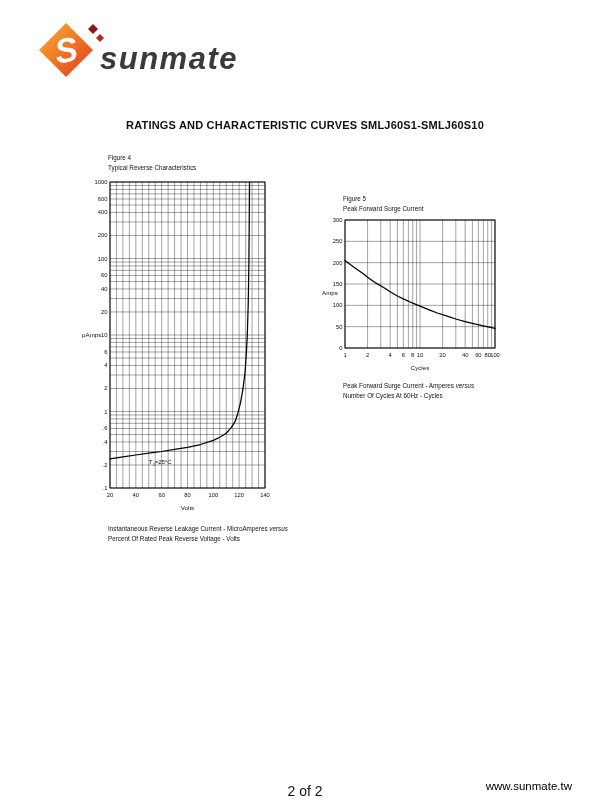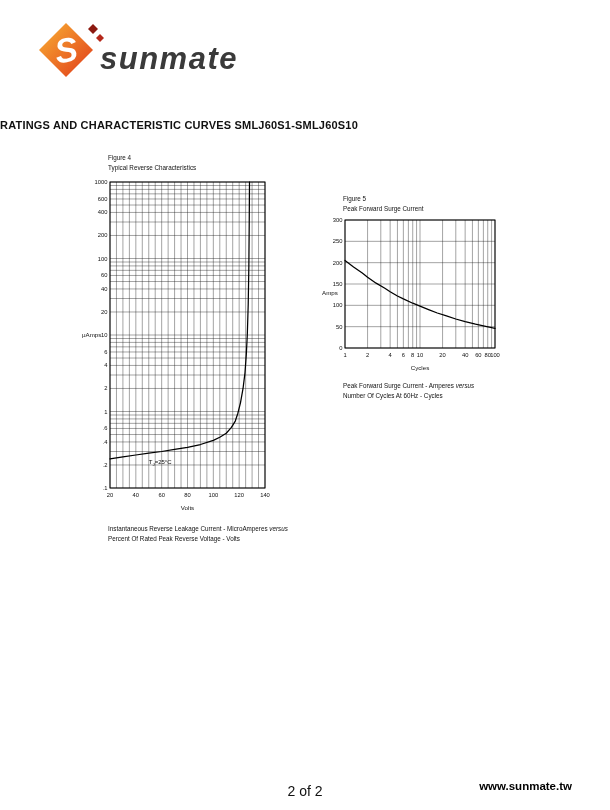--- a/index.html
+++ b/index.html
@@ -3,28 +3,28 @@
 <meta charset="utf-8">
 <style>
   * { margin:0; padding:0; box-sizing:border-box; }
   html,body { width:610px; height:810px; }
   body {
     position:relative; background:#ffffff; overflow:hidden;
     font-family:"Liberation Sans", sans-serif; color:#111;
   }
   .abs { position:absolute; }
   .page-title {
-    left:0; right:0; top:119px; 
+    left:0; right:0; top:119px; text-align:center;
     font-size:11px; font-weight:bold; letter-spacing:0.2px;
   }
   .fig-head { font-size:6.3px; line-height:1.55; }
   .caption  { font-size:6.3px; line-height:1.55; }
   .caption i { font-style:italic; }
   .page-number { left:0; right:0; top:783px; text-align:center; font-size:14px; }
-  .website { right:38px; top:780px; font-size:11.5px; font-weight:bold; color:#000; }
+  .website { right:38px; top:780px; font-size:11.5px; font-weight:normal; color:#000; }
   svg text { font-family:"Liberation Sans", sans-serif; }
 </style>
 </head>
 <body>
 
 <div class="abs" style="left:36px;top:18px">
   <svg width="210" height="68" viewBox="0 0 210 68">
     <defs>
       <linearGradient id="lg-diamond" x1="0" y1="0" x2="1" y2="1">
         <stop offset="0" stop-color="#f9b233"></stop>

